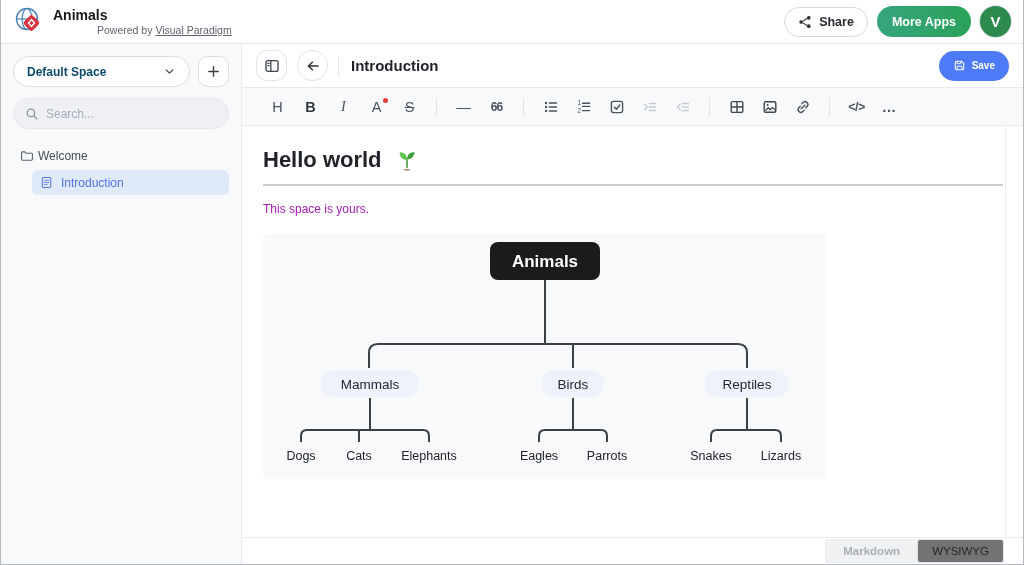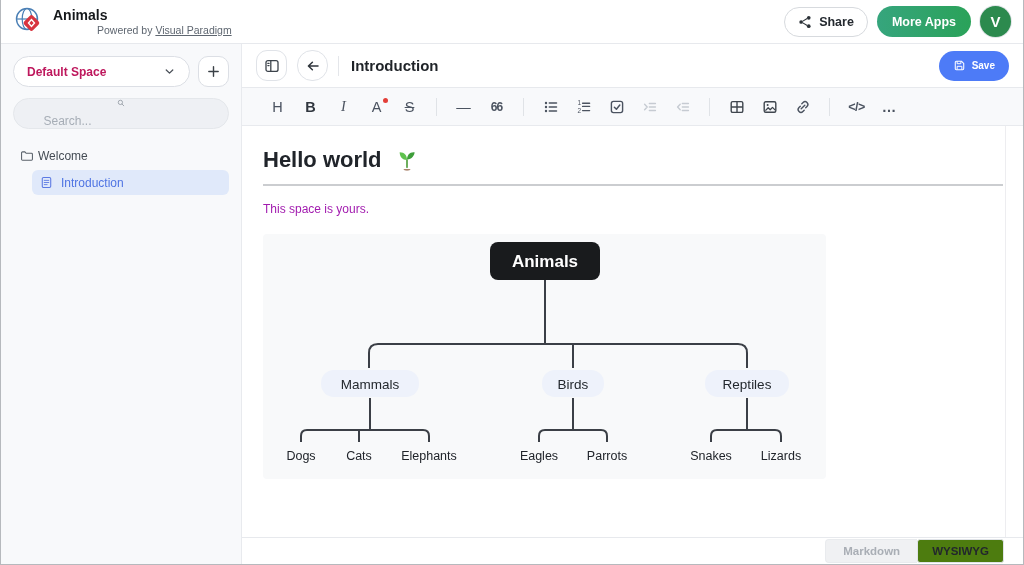--- a/index.html
+++ b/index.html
@@ -20,23 +20,23 @@
   .share-btn { display:flex; align-items:center; gap:7px; height:30px; padding:0 13px; background:#fff; border:1px solid #d7dade; border-radius:16px; font-size:12.5px; font-weight:bold; color:#24292f; cursor:pointer; font-family:inherit; }
   .more-apps-btn { height:31px; padding:0 15px; border:none; border-radius:17px; background:linear-gradient(90deg,#36a57d,#2aa259); color:#fff; font-size:12.5px; font-weight:bold; cursor:pointer; font-family:inherit; }
   .avatar { width:31px; height:31px; border-radius:50%; background:#2c8a4e; color:#fff; font-size:15px; font-weight:bold; display:flex; align-items:center; justify-content:center; box-shadow:0 0 0 1px #e2e5e9; cursor:pointer; }
 
   
   .body-row { flex:1; display:flex; min-height:0; }
 
   
   .sidebar { flex:0 0 241px; width:241px; background:#f8f9fb; border-right:1px solid #e8eaee; padding:12px 12px 0; }
   .space-row { display:flex; gap:8px; margin-bottom:11px; }
-  .space-select { flex:1; height:31px; background:#fff; border:1px solid #dcdfe5; border-radius:17px; display:flex; align-items:center; justify-content:space-between; padding:11px 13px; font-size:12px; font-weight:bold; color:#be185d; cursor:pointer; }
+  .space-select { flex:1; height:31px; background:#fff; border:1px solid #dcdfe5; border-radius:17px; display:flex; align-items:center; justify-content:space-between; padding:11px 13px; font-size:12px; font-weight:bold; color:#0c4a6e; cursor:pointer; }
   .add-btn { width:31px; height:31px; background:#fff; border:1px solid #dcdfe5; border-radius:10px; display:flex; align-items:center; justify-content:center; cursor:pointer; }
-  .search-box { height:31px; background:#eef0f4; border:1px solid #e4e7eb; border-radius:16px; display:flex; align-items:center; gap:7px; padding:0 11px; margin-bottom:15px;flex-direction:column; }
+  .search-box { height:31px; background:#eef0f4; border:1px solid #e4e7eb; border-radius:16px; display:flex; align-items:center; gap:7px; padding:0 11px; margin-bottom:15px; }
   .search-box input { flex:1; border:none; background:transparent; outline:none; font-size:12px; color:#333; font-family:inherit; }
   .search-box input::placeholder { color:#a6adb6; }
   .tree-folder { display:flex; align-items:center; gap:4px; height:24px; padding:0 7px; font-size:12px; color:#454c54; cursor:pointer; }
   .tree-page { display:flex; align-items:center; gap:8px; height:25px; margin:2px 0 0 19px; padding:0 8px; border-radius:6px; background:#e0e9fa; font-size:12px; color:#4f74e3; cursor:pointer; }
 
   
   .main { flex:1; display:flex; flex-direction:column; min-width:0; background:#fff; position:relative; }
   .doc-header { flex:0 0 44px; display:flex; align-items:center; gap:10px; padding:0 14px; border-bottom:1px solid #e7e9ed; }
   .icon-btn { width:31px; height:31px; background:#fff; border:1px solid #e0e3e8; border-radius:11px; display:flex; align-items:center; justify-content:center; cursor:pointer; }
   .vert-div { width:1px; height:20px; background:#e4e6ea; }
@@ -59,21 +59,21 @@
   .editor { flex:1; min-height:0; padding:0 0 0 21px; position:relative; }
   .gutter-line { position:absolute; top:0; right:17px; bottom:0; width:1px; background:#ededf0; }
   .doc-h1 { margin-top:21px; display:flex; align-items:center; gap:14px; font-size:22px; font-weight:bold; color:#20242a; }
   .doc-hr { margin:11px 20px 0 0; height:2px; background:#cbcdd0; border:none; }
   .doc-p { margin-top:16px; font-size:12px; color:#a21caf; }
   .diagram { margin-top:18px; width:563px; height:245px; background:#f8f9fa; border-radius:4px; }
 
   
   .status-bar { flex:0 0 27px; border-top:1px solid #e7e9ed; background:#fff; display:flex; align-items:center; justify-content:flex-end; padding-right:19px; }
   .seg-markdown { height:24px; padding:0 17px; background:#f0f1f3; border:1px solid #e9ebee; border-right:none; border-radius:4px 0 0 4px; color:#a9aeb5; font-size:11.5px; font-weight:bold; cursor:pointer; font-family:inherit;margin-left:20px; }
-  .seg-wysiwyg { height:24px; padding:0 14px; background:#4d7c0f; border:1px solid #e0e3e8; border-radius:3px; color:#23272d; font-size:11.5px; font-weight:bold; cursor:pointer; font-family:inherit; }
+  .seg-wysiwyg { height:24px; padding:0 14px; background:#737373; border:1px solid #e0e3e8; border-radius:3px; color:#23272d; font-size:11.5px; font-weight:normal; cursor:pointer; font-family:inherit; }
 </style>
 </head>
 <body>
 
 <div class="app">
 
   <div class="top-header">
     <svg width="31" height="31" viewBox="0 0 31 31">
       <circle cx="14" cy="13" r="10.5" fill="none" stroke="#4a7fb5" stroke-width="1.4"></circle>
       <ellipse cx="14" cy="13" rx="4.8" ry="10.5" fill="none" stroke="#4a7fb5" stroke-width="1.2"></ellipse>

